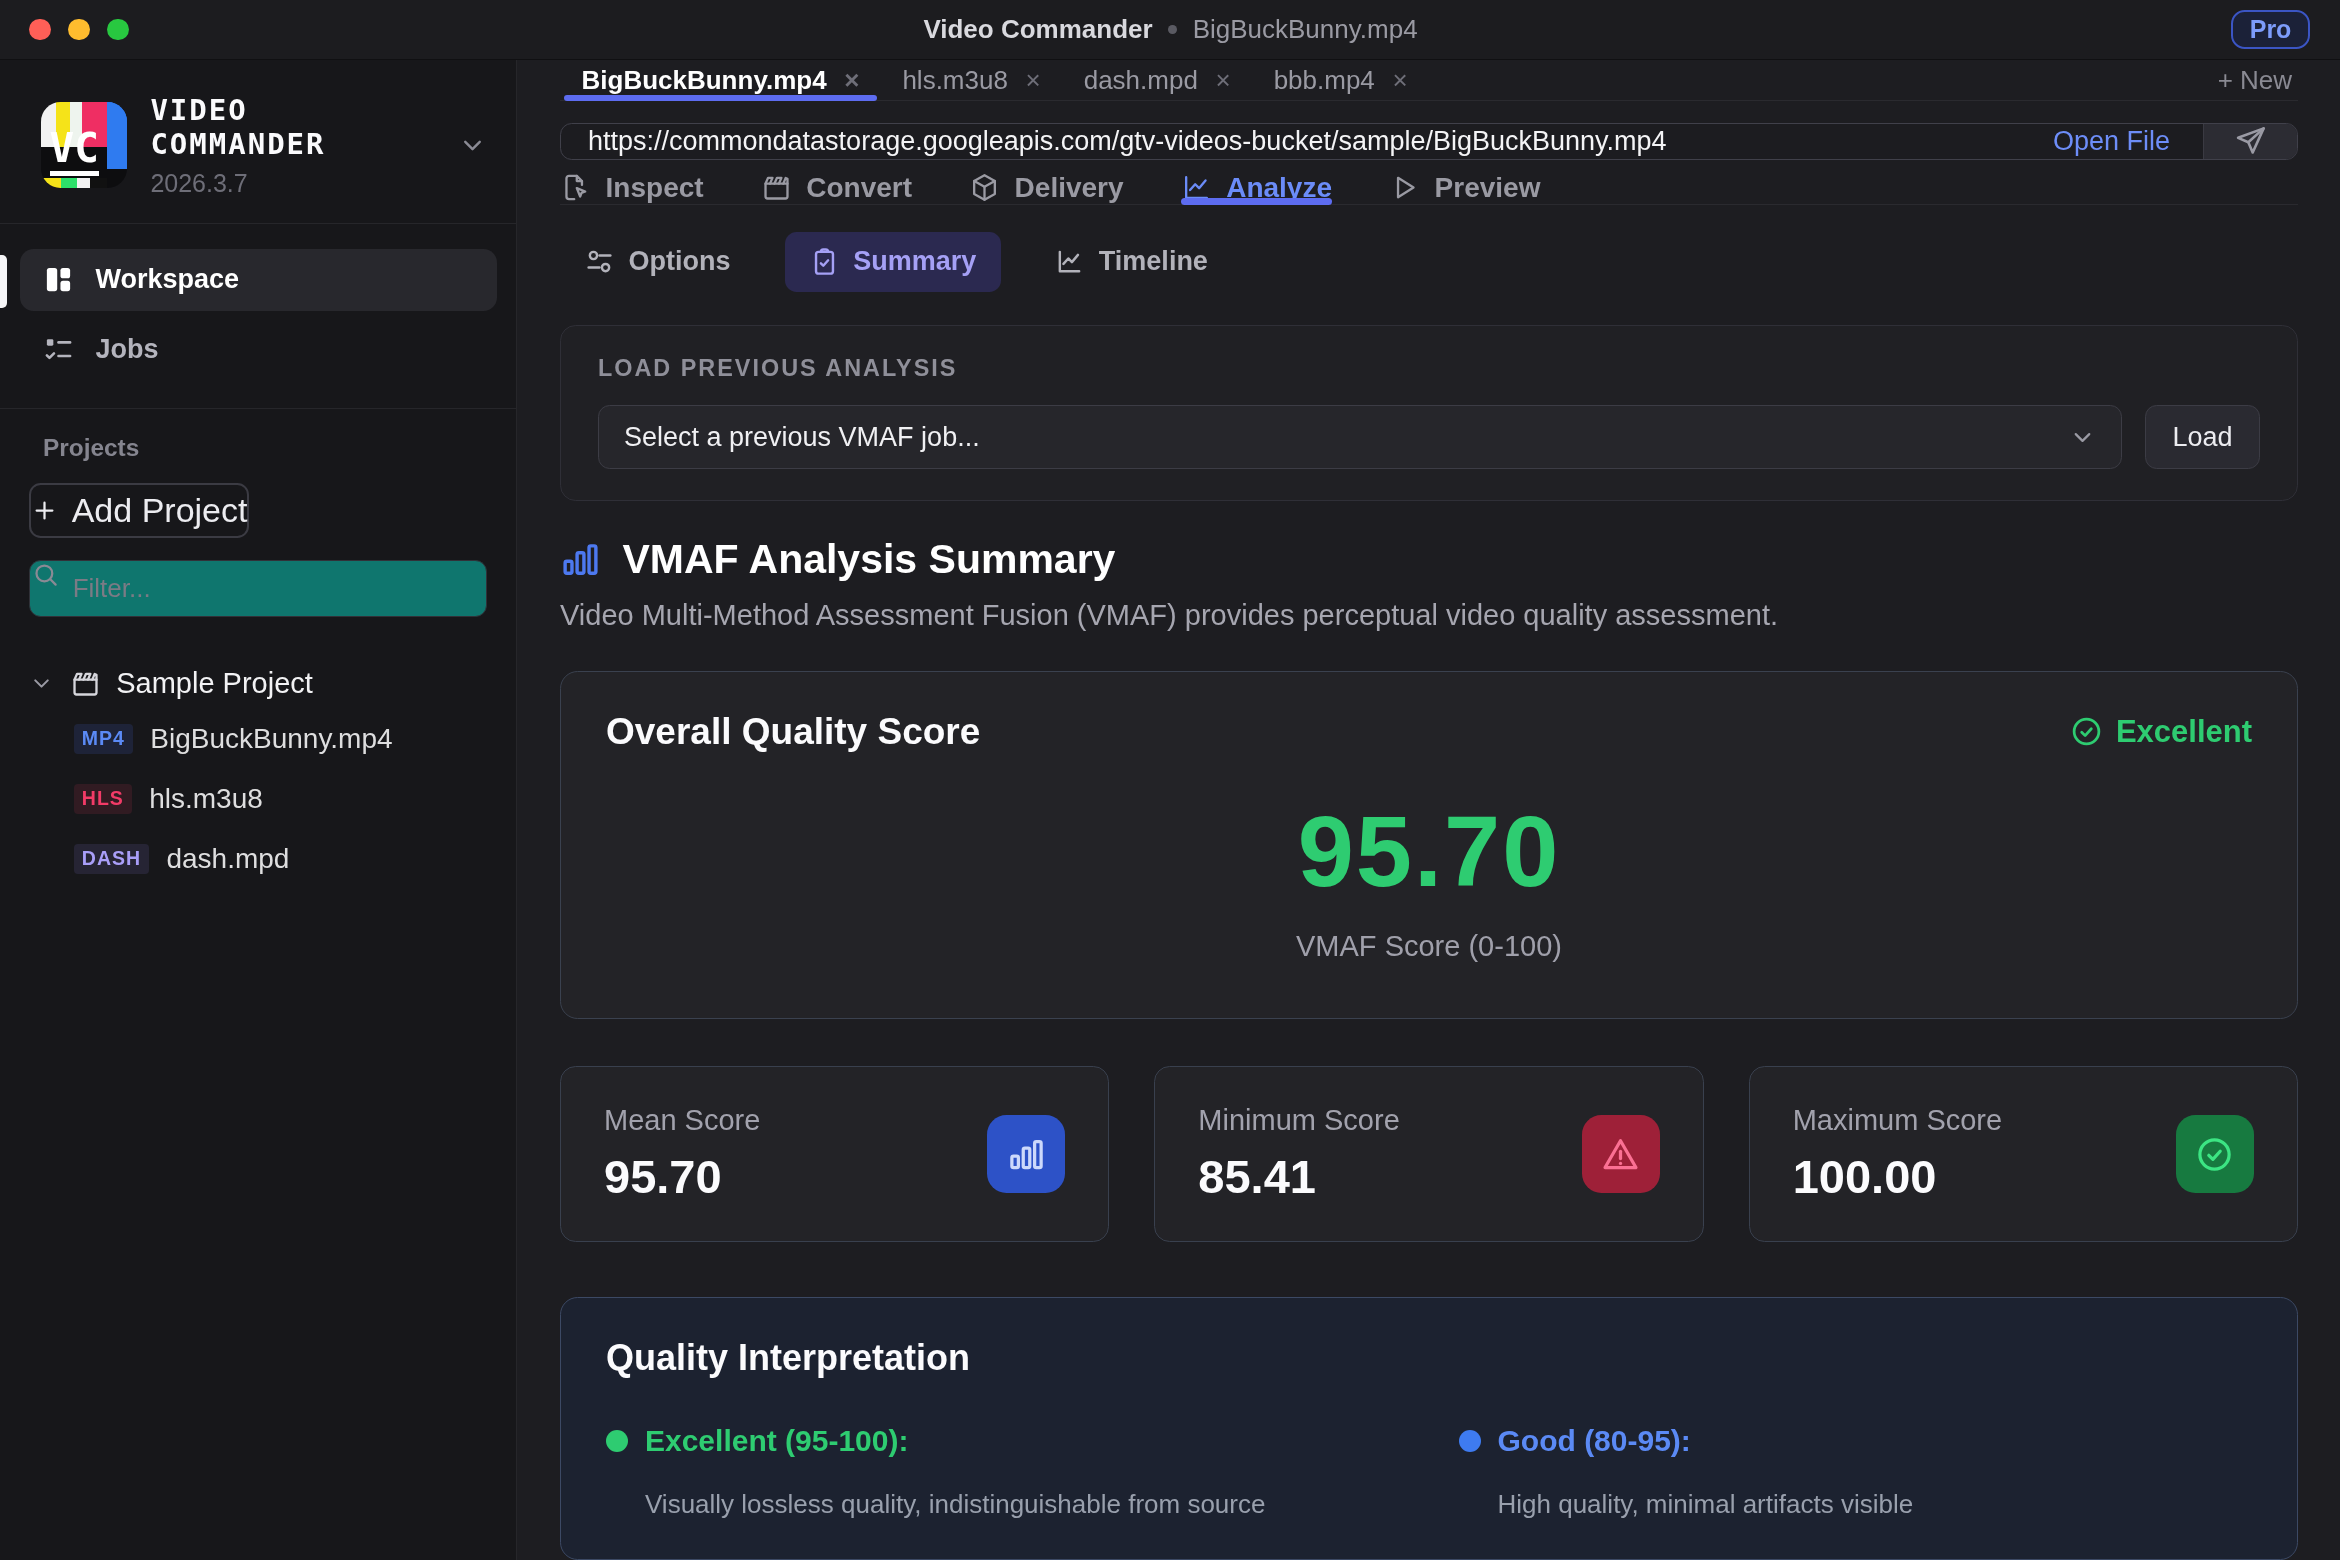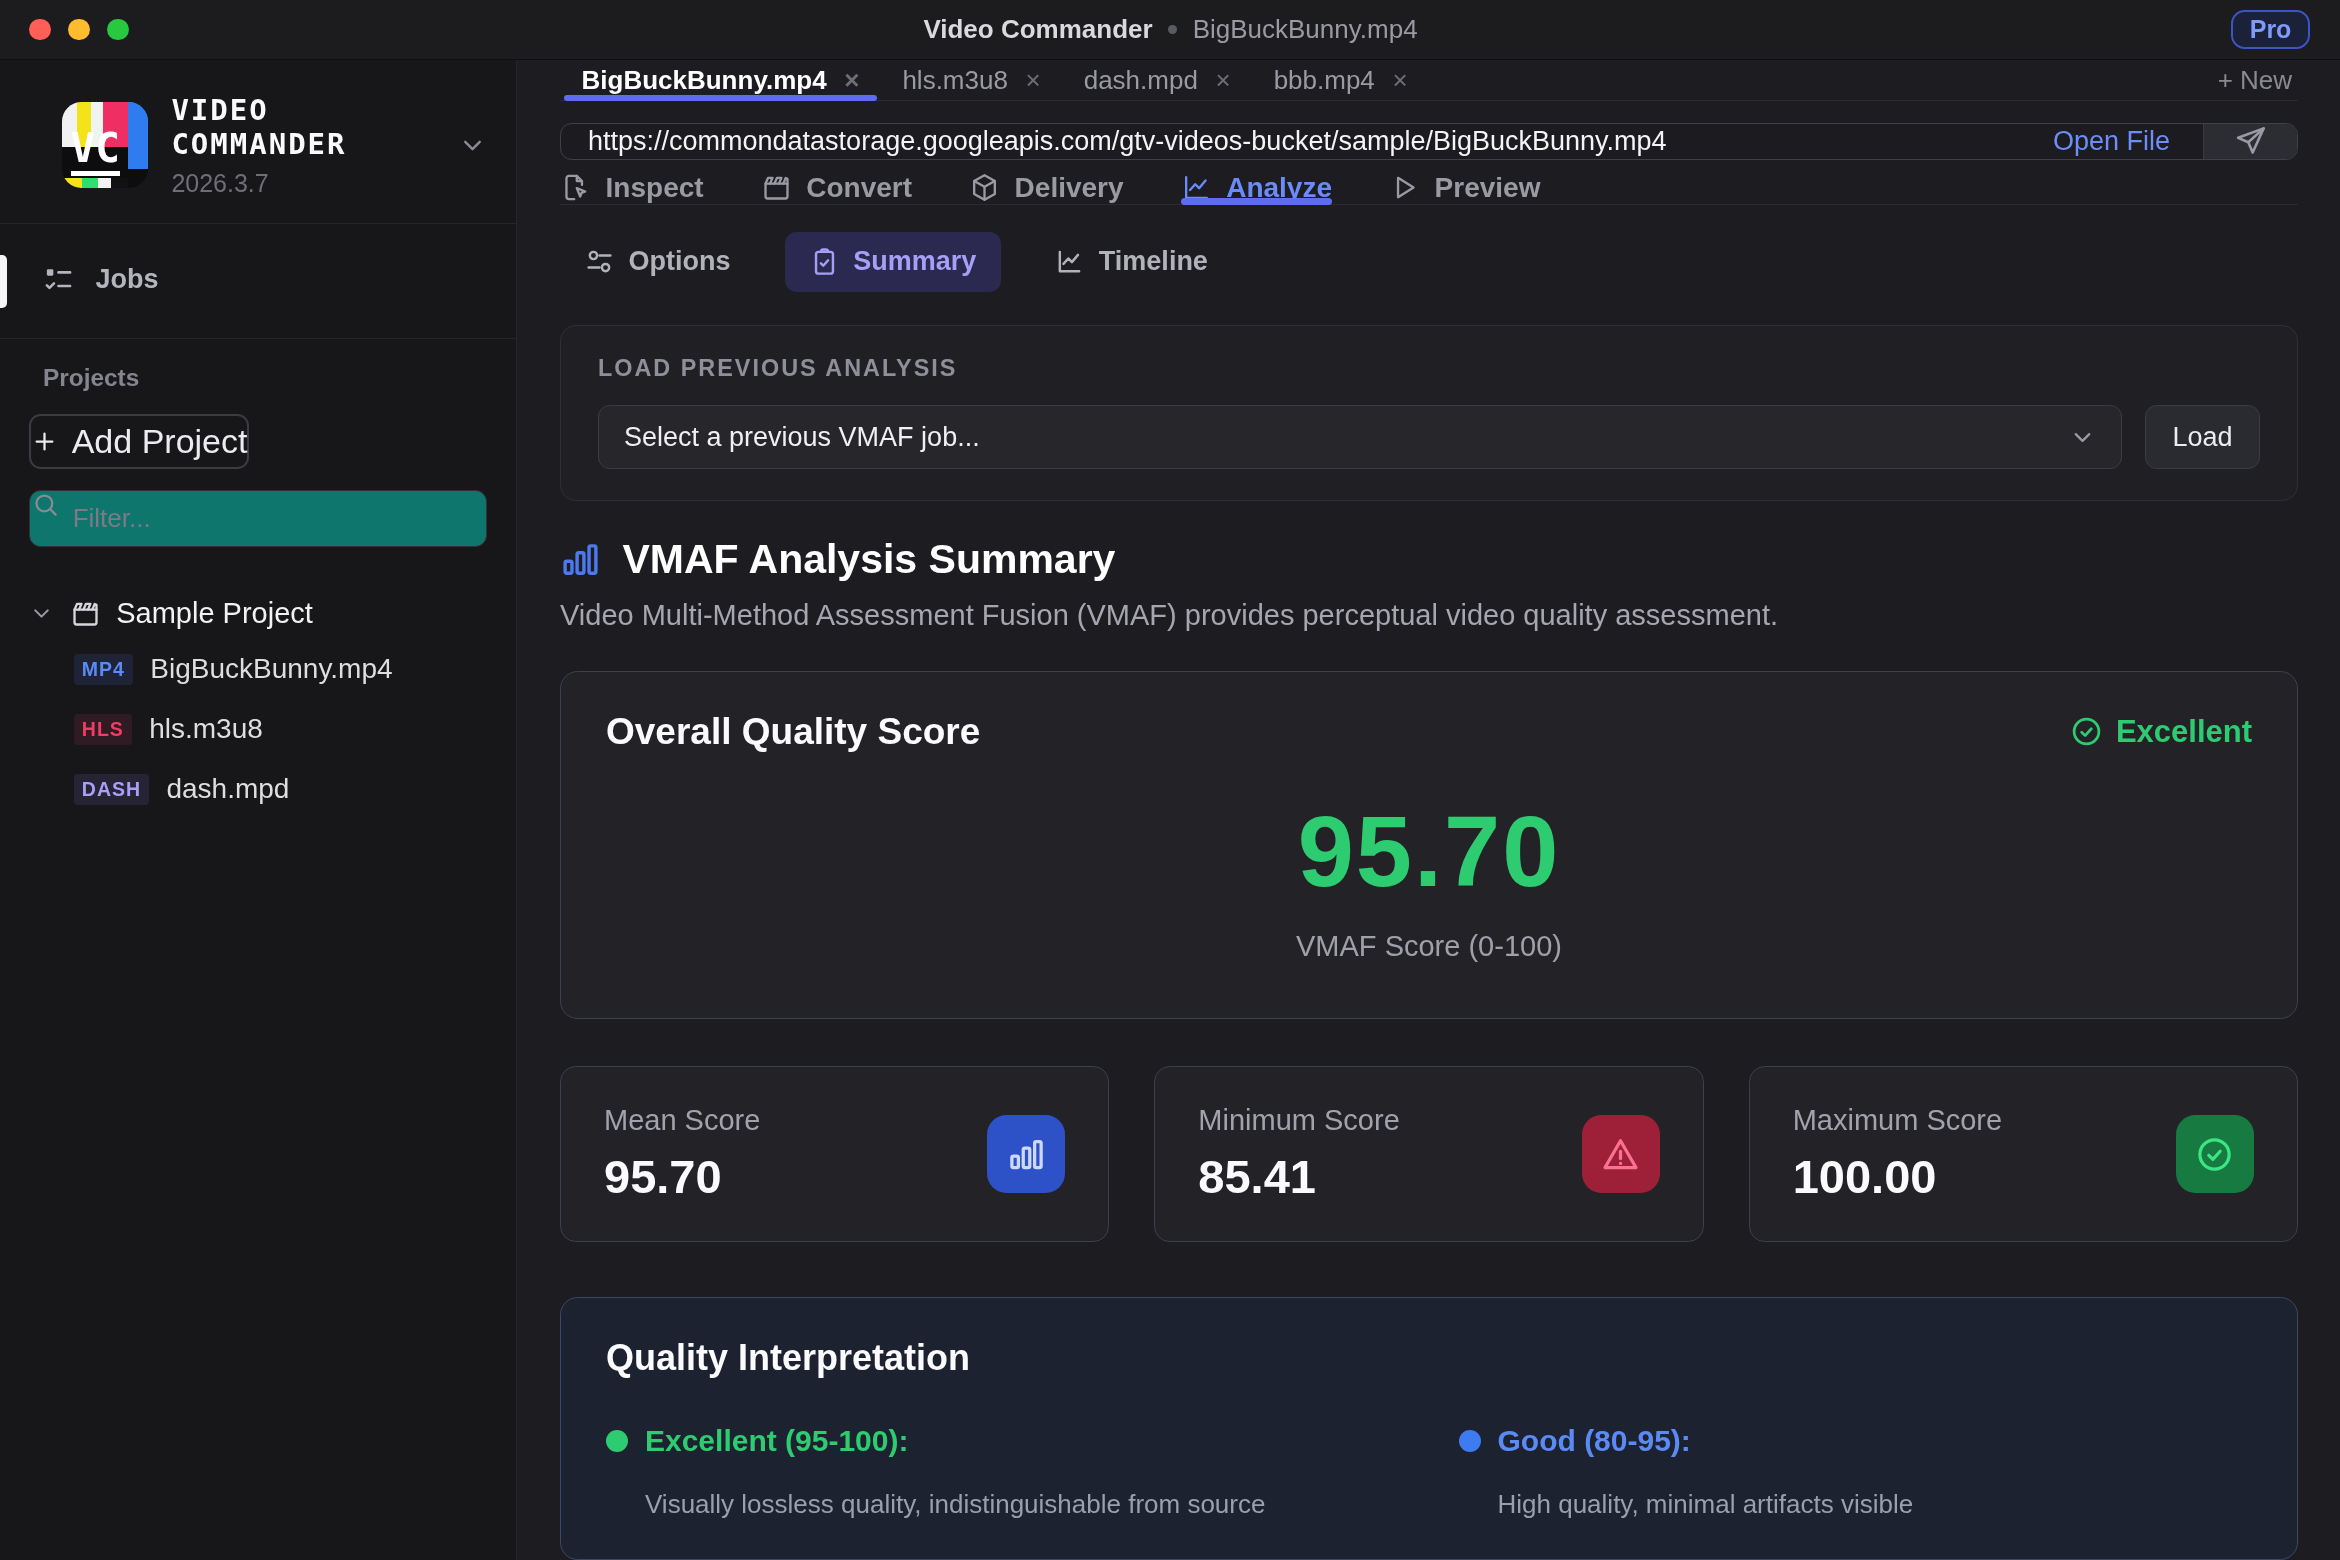--- a/index.html
+++ b/index.html
@@ -27,21 +27,21 @@
     position:absolute; right:31px; top:9.8px;
     border:2px solid #3b55c4; background:#1b2138; color:#7d9cfa;
     font-size:25px; font-weight:600; padding:2.9px 16.6px; border-radius:13.7px;
   }
 
   
   .shell { display:flex; height:1500px; }
 
   
   .sidebar { width:517px; background:#17171a; border-right:1px solid #26262a; position:relative; }
-  .logo-row { display:flex; align-items:center; gap:23.4px; padding:33px 29px 25px 62px; position:relative; }
+  .logo-row { display:flex; align-items:center; gap:23.4px; padding:33px 29px 25px 41px; position:relative; }
   .logo { width:86px; height:86px; border-radius:19.5px; background:#0d0d0f; position:relative; overflow:hidden; flex:none; }
   .logo .stripes { position:absolute; top:0; left:0; right:0; height:52%;
     background:linear-gradient(90deg,#f2f2f2 0 18%,#f5e319 18% 34%,#eef4ee 34% 48%,#ef2e63 48% 77%,#2f7bf0 77% 100%); }
   .logo .blue-col { position:absolute; top:0; right:0; width:23%; height:78%; background:#2f7bf0; }
   .logo .bottom-stripes { position:absolute; bottom:0; left:0; width:77%; height:12%;
     background:linear-gradient(90deg,#f5e319 0 30%,#2ee06a 30% 55%,#f2f2f2 55% 75%,#111 75% 100%); }
   .logo .vc { position:absolute; left:10%; bottom:14%; font-family:"DejaVu Sans Mono",monospace;
     font-weight:bold; font-size:41px; color:#fff; line-height:1; border-bottom:5.9px solid #fff; padding-bottom:2px; }
   .logo-meta { flex:1; }
   .logo-title { font-family:"DejaVu Sans Mono",monospace; font-size:29px; font-weight:bold; color:#fafafc; letter-spacing:2px; }
@@ -178,20 +178,30 @@
       <span class="logo-chevron">
         <svg width="29" height="29" viewBox="0 0 24 24" fill="none" stroke="currentColor" stroke-width="2" stroke-linecap="round" stroke-linejoin="round">
             <path d="M6 9l6 6 6-6"></path>
           </svg>
       </span>
     </div>
     <div class="side-divider"></div>
 
     <div class="nav">
       <div class="active-indicator"></div>
+      <div class="nav-item active">
+        <span>
+          <svg width="31" height="31" viewBox="0 0 24 24" fill="currentColor">
+              <rect x="3" y="3" width="8" height="18" rx="2"></rect>
+              <rect x="13.5" y="3" width="7.5" height="8" rx="2"></rect>
+              <rect x="13.5" y="13" width="7.5" height="8" rx="2"></rect>
+            </svg>
+        </span>
+        <span>Workspace</span>
+      </div>
       <div class="nav-item">
         <span>
           <svg width="31" height="31" viewBox="0 0 24 24" fill="none" stroke="currentColor" stroke-width="2" stroke-linecap="round" stroke-linejoin="round">
               <rect x="3" y="4" width="5" height="5" rx="1" fill="currentColor" stroke="none"></rect>
               <path d="M3 16.5l2 2 3.5-3.5"></path>
               <path d="M12 6.5h9"></path>
               <path d="M12 17h9"></path>
             </svg>
         </span>
         <span>Jobs</span>

